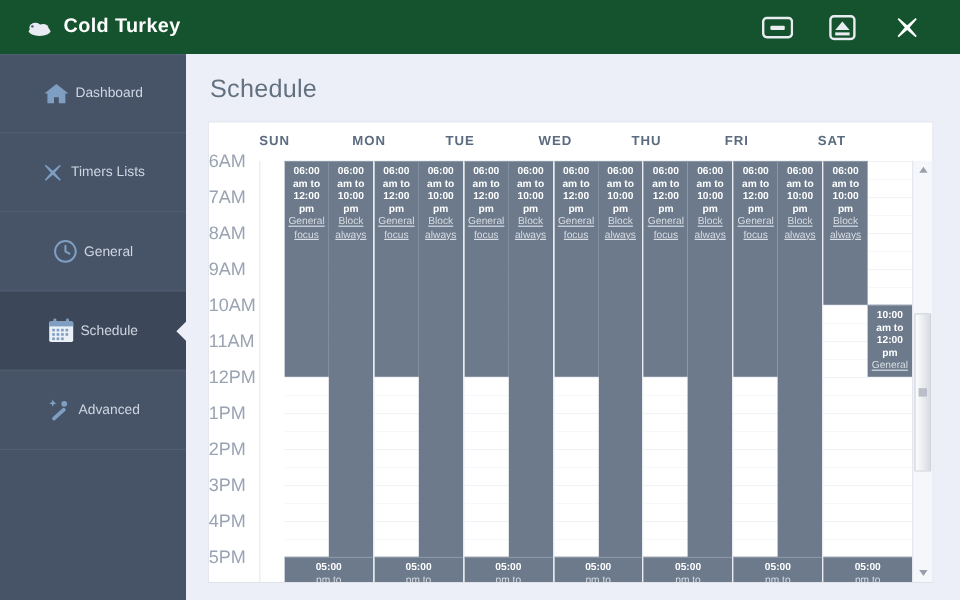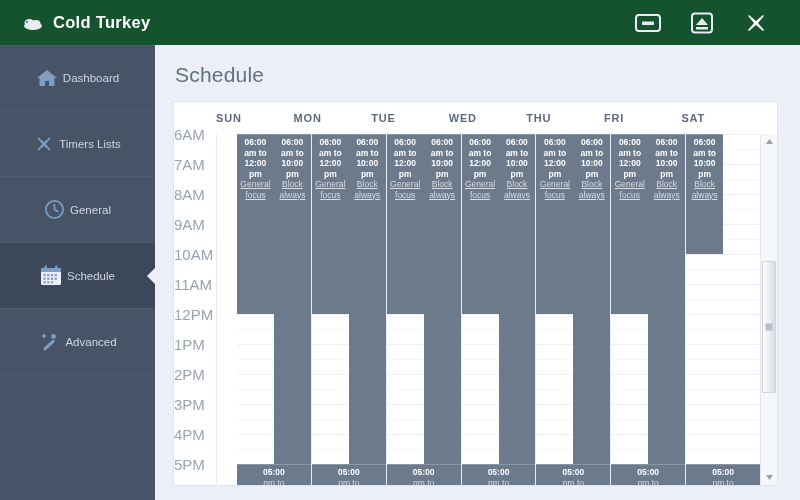--- a/index.html
+++ b/index.html
@@ -469,20 +469,24 @@
                 <div class="t">05:00</div>
                 <div class="n">pm to</div>
               </div>
             </div>
             <div class="daycol">
               <div class="hourlines"></div>
               <div class="ev left" style="top: 0px; height: 120px;">
                 <div class="t">06:00 am to 10:00 pm</div>
                 <div class="n">Block always</div>
               </div>
+              <div class="ev right" style="top: 120px; height: 60px;">
+                <div class="t">10:00 am to 12:00 pm</div>
+                <div class="n">General</div>
+              </div>
               <div class="ev full" style="top: 330px; height: 150px;">
                 <div class="t">05:00</div>
                 <div class="n">pm to</div>
               </div>
             </div>
           </div>
 
         <div class="sbar">
           <div class="sb-arrow">
             <svg width="9" height="7" viewBox="0 0 9 7">

